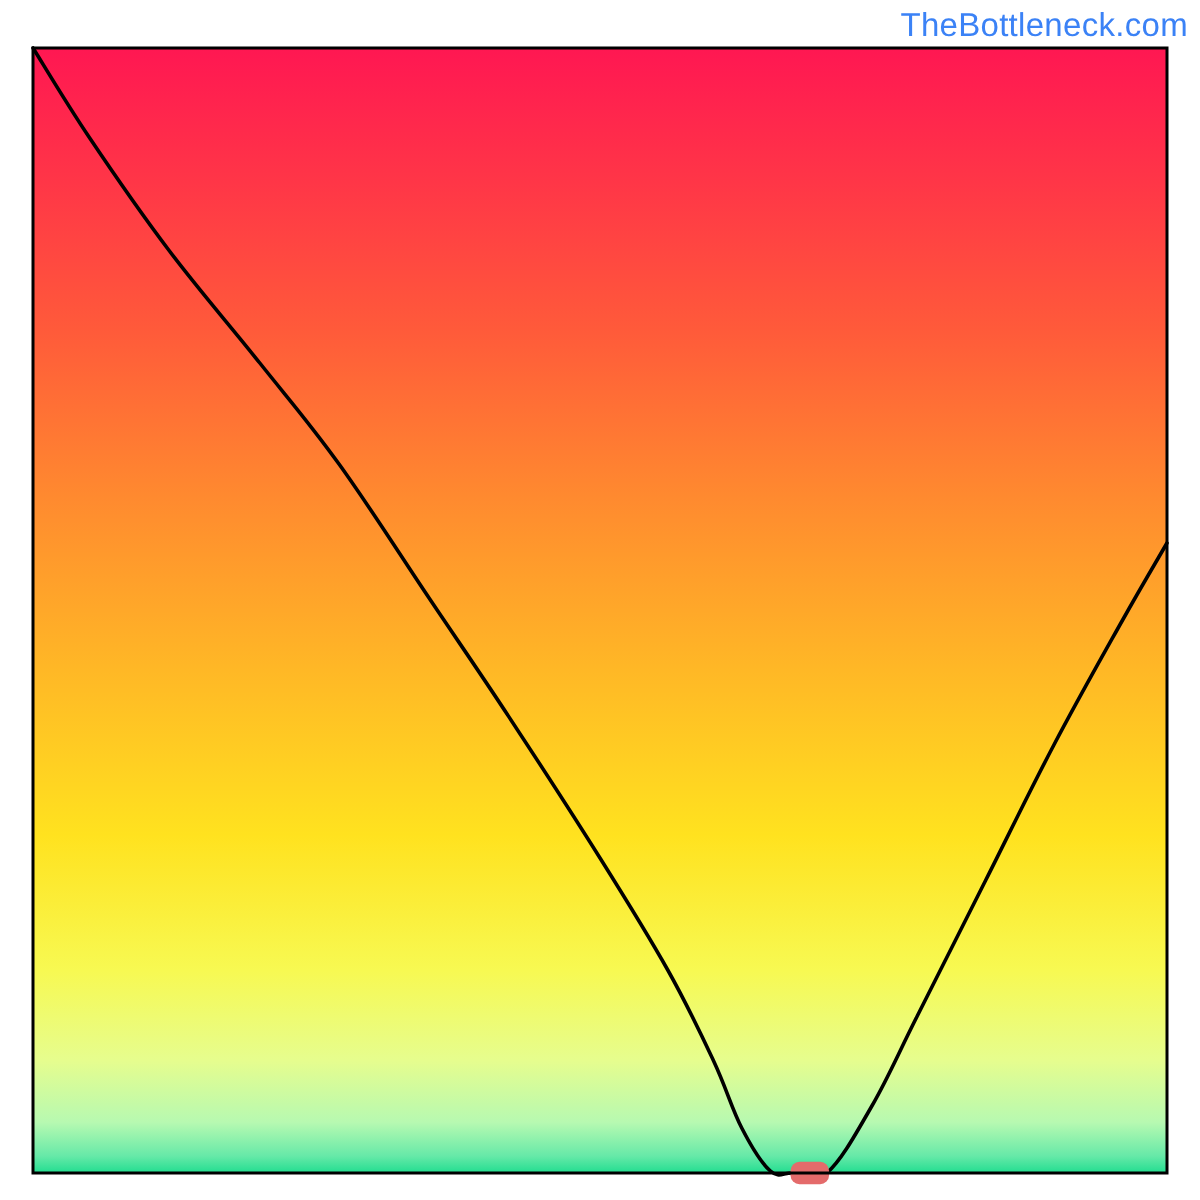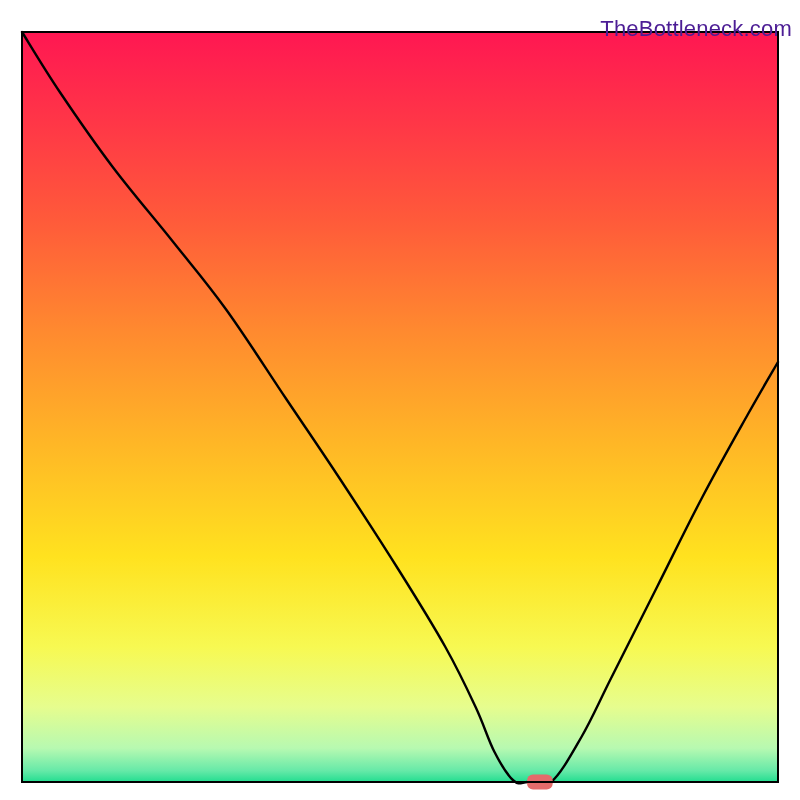--- a/index.html
+++ b/index.html
@@ -14,23 +14,22 @@
     position: relative;
     width: 800px;
     height: 800px;
   }
   .watermark {
     position: absolute;
     top: 4px;
     right: 8px;
     font-size: 22px;
     font-weight: 500;
-    color: #4c1d95;
+    color: #3b82f6;
     letter-spacing: 0.2px;
-    margin-top: 12px;
   }
   svg {
     display: block;
   }
 </style>
 </head>
 <body>
 
 <div class="chart-container">
   <div class="watermark">TheBottleneck.com</div>

